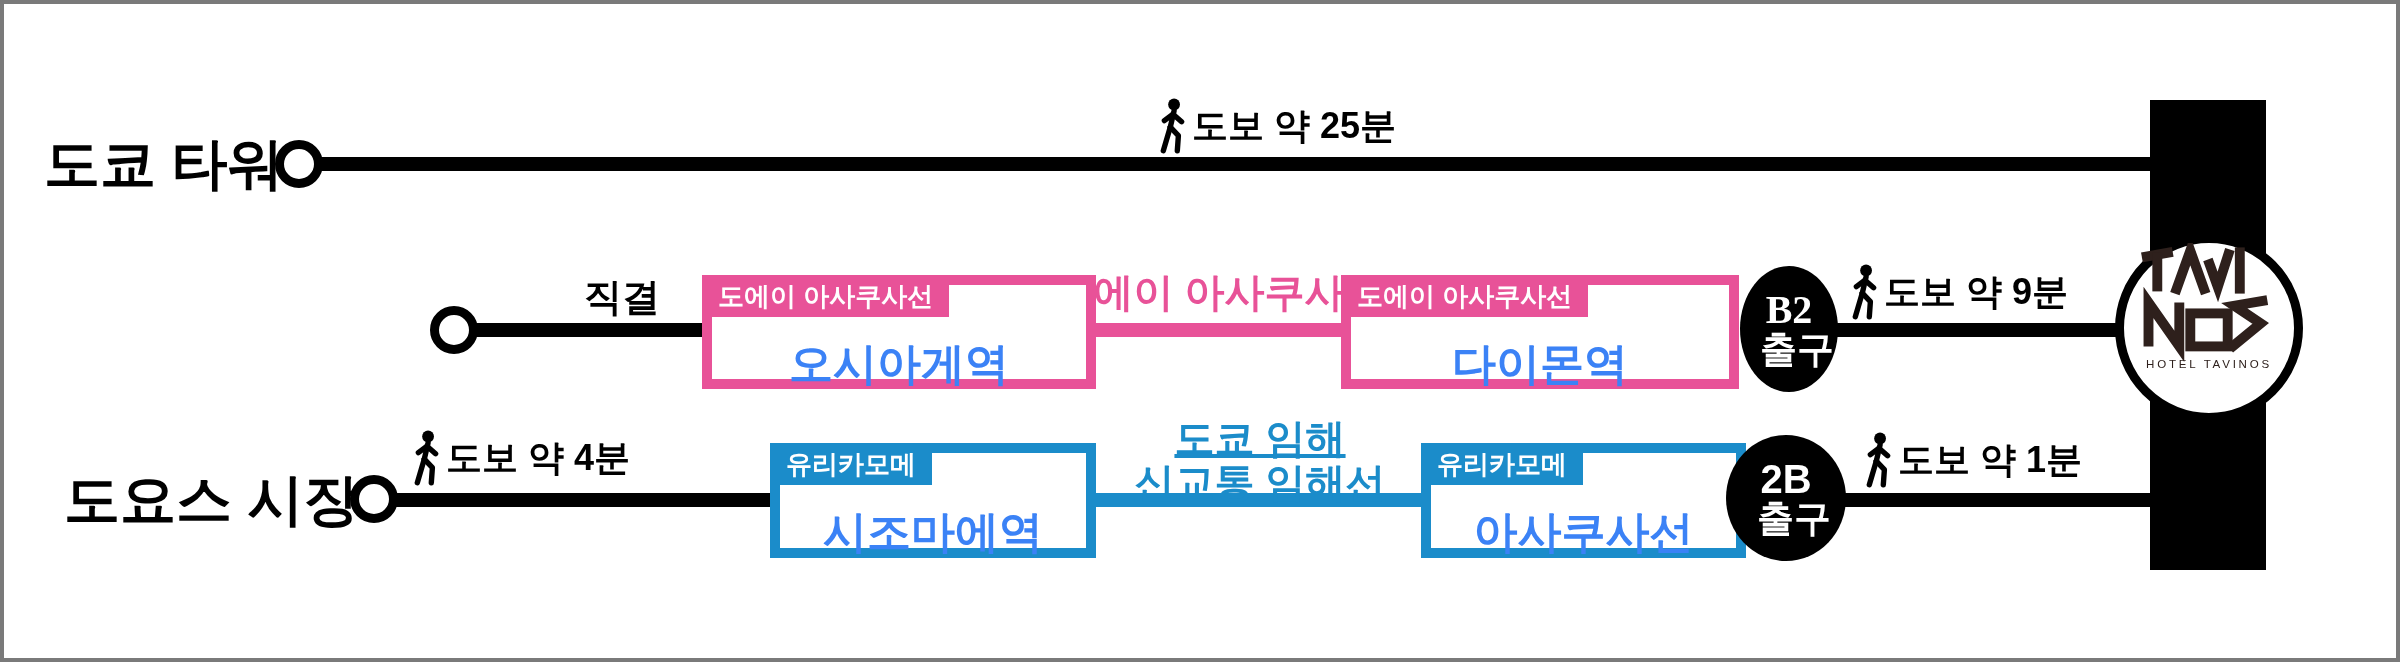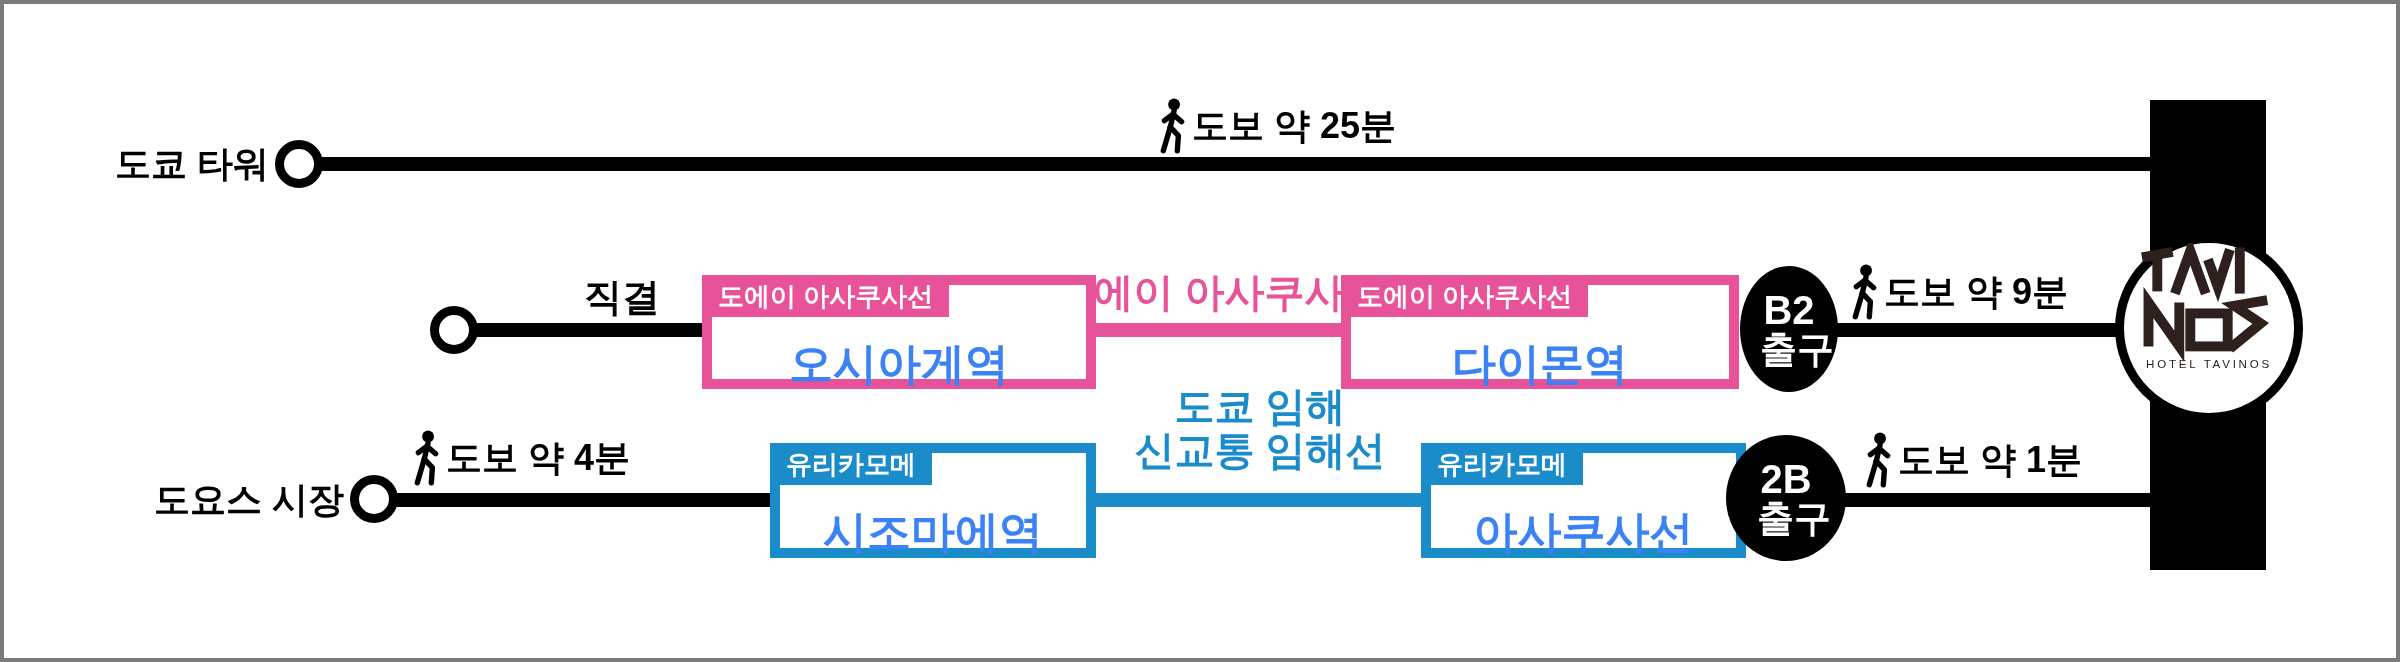--- a/index.html
+++ b/index.html
@@ -11,21 +11,21 @@
   }
   *{margin:0;padding:0;box-sizing:border-box;}
   html,body{background:#fff;}
   body{font-family:"Liberation Sans","DejaVu Sans",sans-serif;}
   #canvas{
     position:relative;width:2400px;height:662px;background:#fff;
     border:4px solid var(--color-frame);overflow:hidden;
   }
   
   .origin-label{
-    position:absolute;font-weight:800;font-size:36px;color:#000;
+    position:absolute;font-weight:800;font-size:56px;color:#000;
     text-align:right;line-height:56px;white-space:nowrap;
   }
   .node-circle{
     position:absolute;width:48px;height:48px;border-radius:50%;
     background:#fff;border:9px solid #000;z-index:3;
   }
   .route-line{position:absolute;height:14px;background:var(--color-line);z-index:1;}
   .route-line.pink{background:var(--color-pink);}
   .route-line.blue{background:var(--color-blue);}
   .walk-group{
@@ -107,21 +107,21 @@
   </div>
 
   <div class="route-line pink" style="left:1088px;top:319px;width:252px;"></div>
   <div class="ride-label pink" style="left:1040px;width:350px;top:266px;">도에이 아사쿠사선</div>
 
   <div class="station-box pink" style="left:1337px;top:271px;width:398px;height:114px;">
     <div class="station-tab">도에이 아사쿠사선</div>
     <div class="station-name">다이몬역</div>
   </div>
 
-  <div class="exit-ellipse" style="left:1736px;top:262px;width:98px;height:126px;">
+  <div class="exit-ellipse" style="left:1736px;top:262px;width:98px;height:126px;font-family:Liberation Serif, serif;">
     <span class="exit-code">B2</span>
     <span class="exit-word">출구</span>
   </div>
 
   <div class="route-line" style="left:1828px;top:319px;width:320px;"></div>
   <div class="walk-group" style="left:1842px;top:260px;">
     <svg class="walk-icon" viewBox="0 0 34 52">
       <circle cx="18" cy="6" r="5.5" fill="#000"></circle>
       <g fill="none" stroke="#000" stroke-width="5" stroke-linecap="round" stroke-linejoin="round">
         <path d="M18 12 L14.5 27"></path>
@@ -150,21 +150,21 @@
     </svg>
     <span class="walk-text">도보 약 4분</span>
   </div>
 
   <div class="station-box blue" style="left:766px;top:439px;width:326px;height:115px;">
     <div class="station-tab">유리카모메</div>
     <div class="station-name">시조마에역</div>
   </div>
 
   <div class="route-line blue" style="left:1088px;top:489px;width:332px;"></div>
-  <div class="ride-label blue" style="left:1086px;width:340px;top:380px;">
+  <div class="ride-label blue" style="left:1086px;width:340px;top:412px;text-decoration:underline;">
     <div>도쿄 임해</div>
     <div>신교통 임해선</div>
   </div>
 
   <div class="station-box blue" style="left:1417px;top:439px;width:325px;height:115px;">
     <div class="station-tab">유리카모메</div>
     <div class="station-name">아사쿠사선</div>
   </div>
 
   <div class="exit-ellipse" style="left:1722px;top:431px;width:120px;height:126px;">

